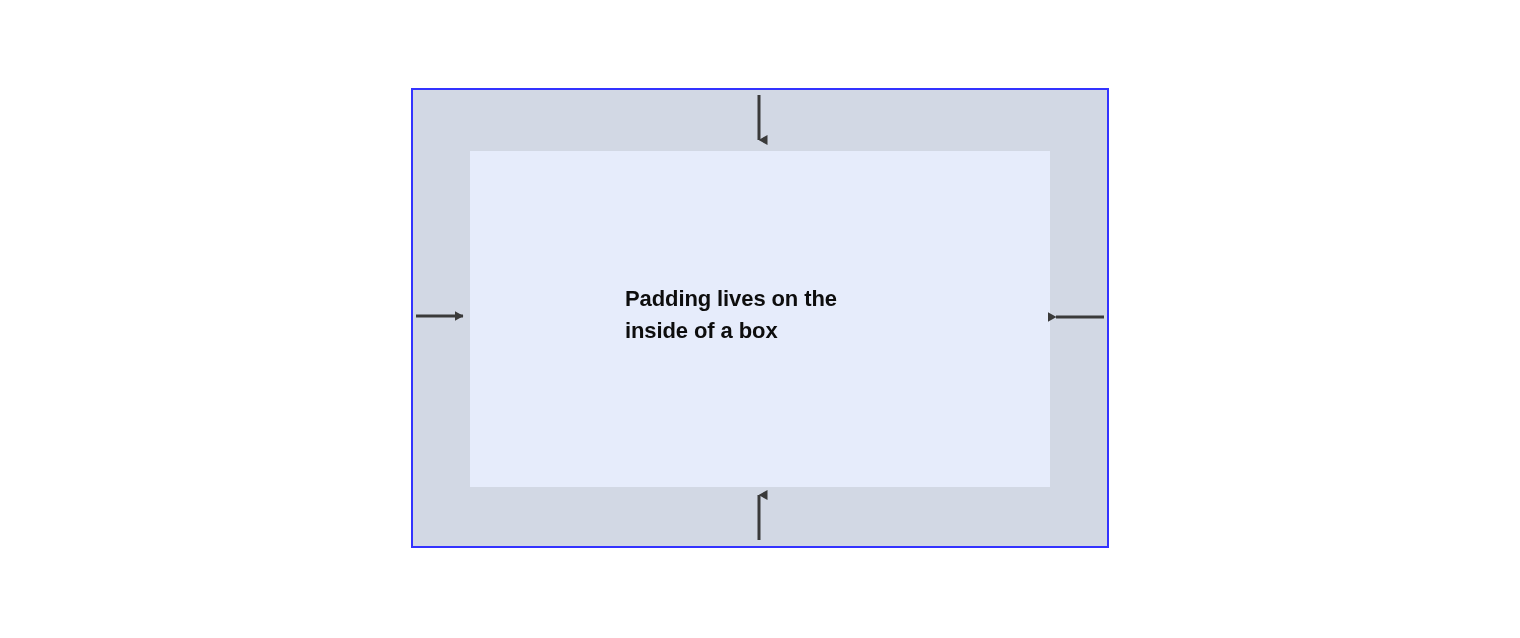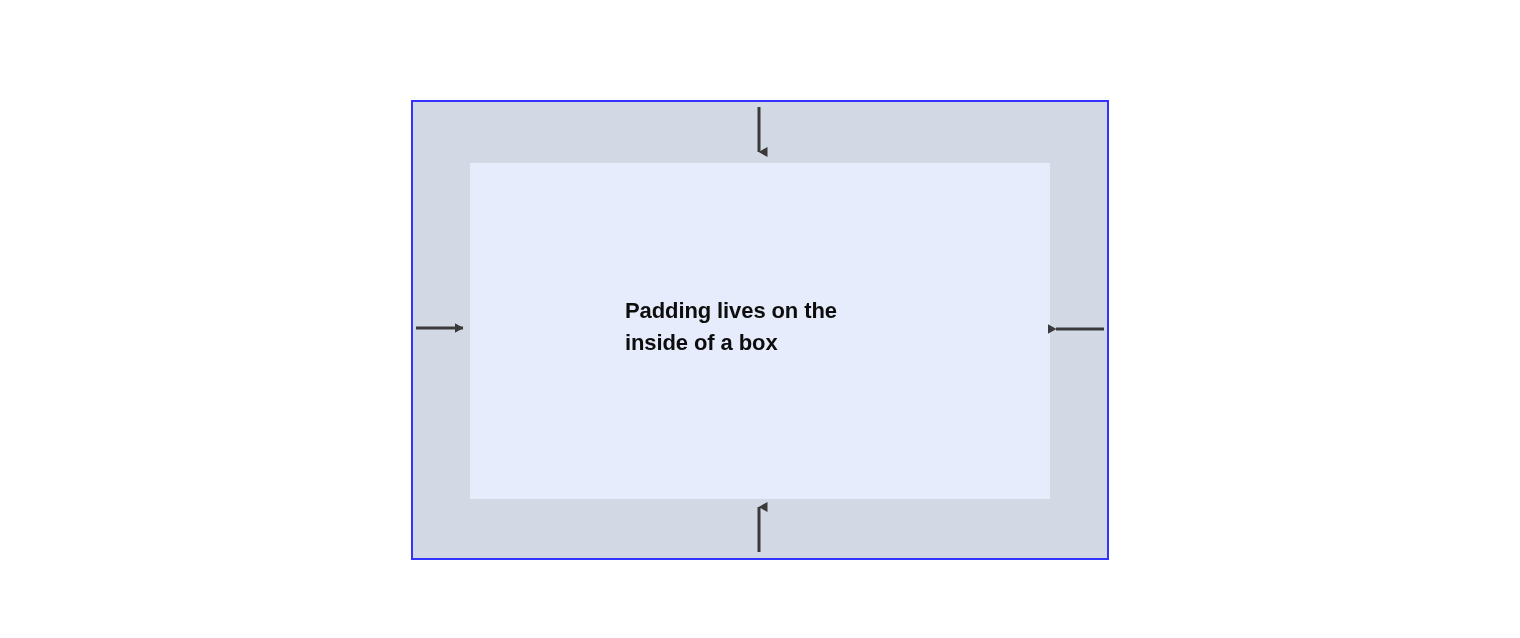--- a/index.html
+++ b/index.html
@@ -11,21 +11,21 @@
     height: 638px;
     background: #ffffff;
     font-family: "Liberation Sans", sans-serif;
     overflow: hidden;
     position: relative;
   }
 
   #diagram-stage {
     position: absolute;
     left: 0;
-    top: 12px;
+    top: 0;
     width: 1520px;
     height: 460px;
   }
 
   
   #padding-box {
     position: absolute;
     left: 411px;
     top: 88px;
     width: 698px;

